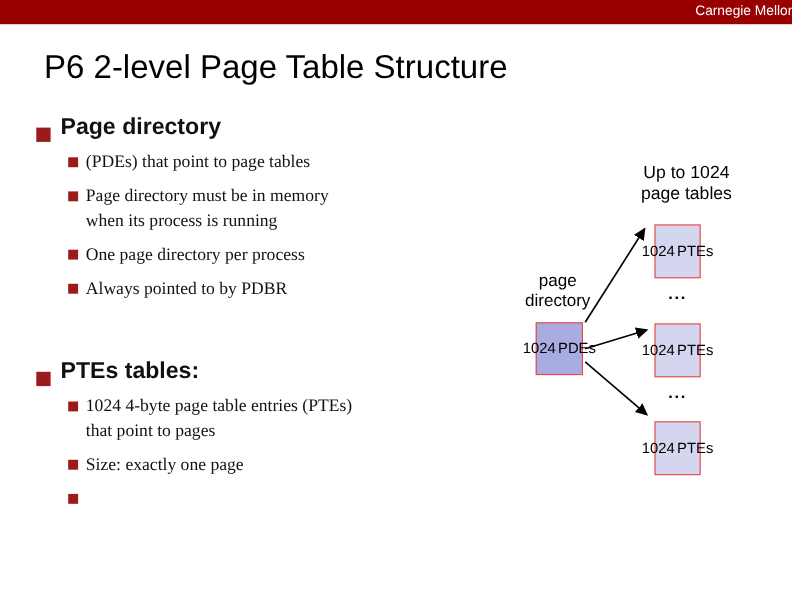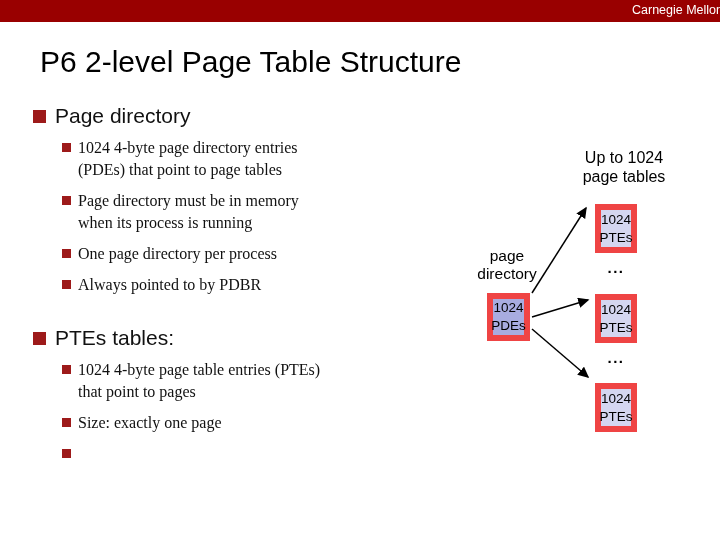--- a/index.html
+++ b/index.html
@@ -9,34 +9,34 @@
   }
   
   .topbar{position:absolute;left:0;top:0;width:720px;height:22px;background:#990000;}
   .brand{position:absolute;left:632px;top:3px;font-size:12.5px;color:#ffffff;white-space:nowrap;}
   
   .title{position:absolute;left:40px;top:45px;margin:0;font-size:30px;font-weight:400;
          letter-spacing:0;color:#000;white-space:nowrap;}
   
   .sec{position:absolute;left:30px;width:390px;}
   .sec1{top:103px;} .sec2{top:325px;}
-  .hrow{display:flex;align-items:flex-start;}
+  .hrow{display:flex;align-items:flex-end;font-weight:bold;}
   .b1{width:13px;height:13px;background:#9d1a1a;margin:7px 9px 0 3px;flex:0 0 auto;}
   .htxt{font-size:21px;line-height:26px;color:#111;}
   .items{margin:8px 0 0 32px;width:312px;}
   .item{display:flex;align-items:flex-start;margin-bottom:9px;}
   .b2{width:9px;height:9px;background:#9d1a1a;margin:6px 7px 0 0;flex:0 0 auto;}
   .itxt{font-family:"Liberation Serif",serif;font-size:16px;line-height:22px;color:#111;}
   
   .caption{position:absolute;left:564px;top:148px;width:120px;text-align:center;
            font-size:16px;line-height:19px;}
   .pdelabel{position:absolute;left:470px;top:247px;width:74px;text-align:center;
             font-size:15.5px;line-height:17.5px;}
-  .box{position:absolute;border:6px solid #ef4444;box-sizing:border-box;display:flex;
-       flex-direction:column;align-items:center;justify-content:center;gap:2px;
+  .box{position:absolute;border:1px solid #ef4444;box-sizing:border-box;display:flex;
+       align-items:center;justify-content:center;gap:2px;
        font-size:13.5px;line-height:16px;text-align:center;}
   .pde{left:487px;top:293px;width:43px;height:48px;background:#a8ace0;}
   .pte{left:595px;width:42px;height:49px;background:#d4d6f0;}
   .pte1{top:204px;} .pte2{top:294px;} .pte3{top:383px;}
   .dots{position:absolute;left:595px;width:42px;text-align:center;font-size:15px;
         font-weight:700;letter-spacing:1.5px;}
   .dots1{top:259px;} .dots2{top:349px;}
   .arrows{position:absolute;left:0;top:0;pointer-events:none;}
 </style>
 </head>
@@ -52,21 +52,20 @@
 
   <section class="sec sec1">
     <div class="hrow">
       <span class="b1"></span>
       <span class="htxt">Page directory</span>
     </div>
     <div class="items">
       <div class="item">
         <span class="b2"></span>
         <div class="itxt">
-          <div>1024 4-byte page directory entries</div>
           <div>(PDEs) that point to page tables</div>
         </div>
       </div>
       <div class="item">
         <span class="b2"></span>
         <div class="itxt">
           <div>Page directory must be in memory</div>
           <div>when its process is running</div>
         </div>
       </div>

